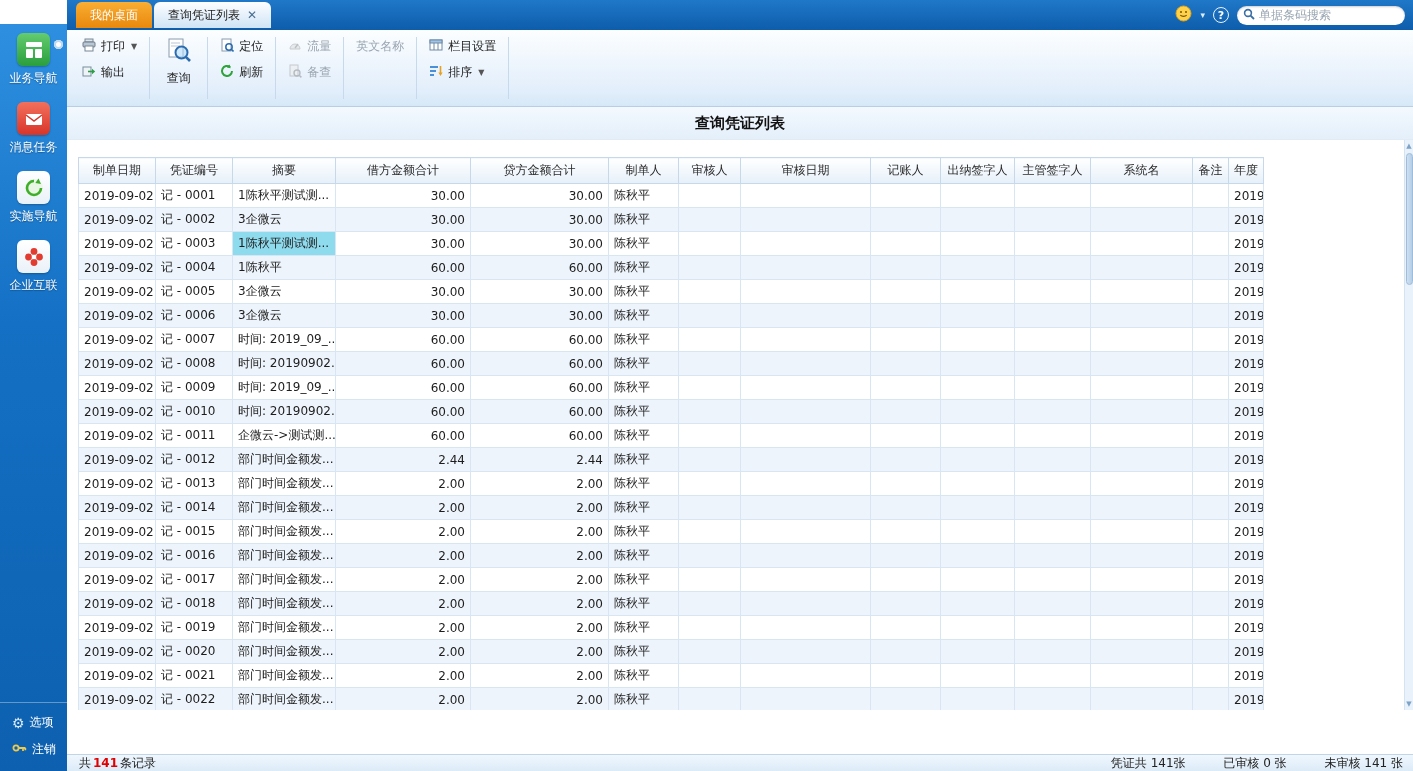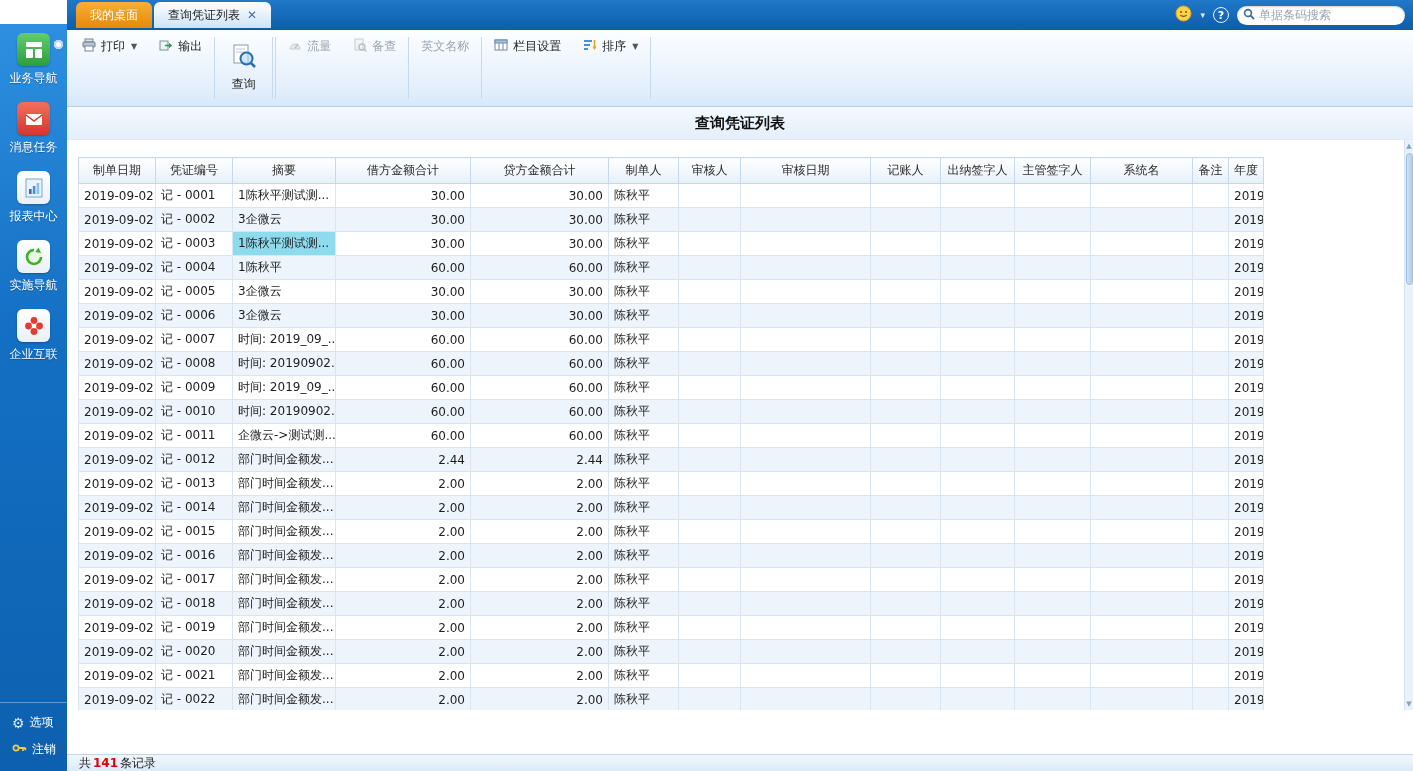--- a/index.html
+++ b/index.html
@@ -41,21 +41,21 @@
   .help-circ { width:16px; height:16px; border-radius:50%; border:1px solid #eaf3fb; color:#fff;
     display:flex; align-items:center; justify-content:center; font-size:11px; font-weight:bold; }
   .searchbox { display:flex; align-items:center; background:#fff; border-radius:10px; height:19px;
     width:168px; padding:0 8px 0 6px; gap:4px; box-shadow:inset 0 1px 2px rgba(0,0,0,.2); }
   .searchbox input { border:none; outline:none; flex:1; font-size:12px; color:#444; background:transparent; }
   .searchbox input::placeholder { color:#9aa6b2; }
 
   
   .toolbar { height:77px; flex:0 0 77px; background:linear-gradient(#fcfeff,#e2eefb 80%,#d6e8f7);
     border-bottom:1px solid #b7cee5; display:flex; align-items:stretch; padding:3px 4px; }
-  .tb-group { display:flex; flex-direction:row; padding:1px 5px; gap:10px; }
+  .tb-group { display:flex; flex-direction:column; padding:1px 5px; gap:2px; }
   .tb-sep { width:1px; background:#c7d9ec; margin:4px 1px; }
   .tb-btn { display:flex; align-items:center; gap:5px; height:24px; padding:0 6px; border-radius:3px;
     white-space:nowrap; cursor:pointer; color:#222; }
   .tb-btn.disabled { color:#9aa5b1; cursor:default; }
   .tb-btn.disabled svg { opacity:.45; filter:grayscale(1); }
   .tb-big { flex-direction:column; justify-content:center; gap:3px; height:auto; padding:3px 9px; }
   .tb-caret { font-size:8px; color:#555; margin-left:1px; }
 
   
   .titleband { height:33px; flex:0 0 33px; background:linear-gradient(#f3f9fe,#e4effa);
@@ -113,31 +113,20 @@
     <div class="side-item">
       <span class="tile red">
         <svg width="22" height="22" viewBox="0 0 22 22">
             <rect x="3" y="6" width="16" height="11" rx="1" fill="#fff"></rect>
             <path d="M3 7l8 6 8-6" fill="none" stroke="#d8352a" stroke-width="1.5"></path>
           </svg>
       </span>
       <span class="lbl">消息任务</span>
     </div>
 
-    <div class="side-item">
-      <span class="tile white">
-        <svg width="22" height="22" viewBox="0 0 22 22">
-            <rect x="3" y="2" width="16" height="18" fill="#eaf2fa" stroke="#7ba6cc"></rect>
-            <rect x="6" y="12" width="2.6" height="5" fill="#2d6fbe"></rect>
-            <rect x="9.8" y="9" width="2.6" height="8" fill="#4a90d9"></rect>
-            <rect x="13.6" y="6" width="2.6" height="11" fill="#8cc0ec"></rect>
-          </svg>
-      </span>
-      <span class="lbl">报表中心</span>
-    </div>
 
     <div class="side-item">
       <span class="tile white">
         <svg width="22" height="22" viewBox="0 0 22 22">
             <circle cx="11" cy="11" r="9" fill="#e9f6e4"></circle>
             <path d="M11 4a7 7 0 1 0 7 7" fill="none" stroke="#3fae2a" stroke-width="2.6"></path>
             <path d="M15.5 1.5l2.5 5.5-5.6-1z" fill="#3fae2a"></path>
           </svg>
       </span>
       <span class="lbl">实施导航</span>
@@ -238,20 +227,37 @@
                 <rect x="4" y="2" width="14" height="18" fill="#fff" stroke="#8a9cae"></rect>
                 <line x1="6" y1="6" x2="15" y2="6" stroke="#b9c6d4"></line>
                 <line x1="6" y1="9" x2="15" y2="9" stroke="#b9c6d4"></line>
                 <circle cx="16.5" cy="15.5" r="6" fill="rgba(170,215,250,.55)" stroke="#2b6cb0" stroke-width="2"></circle>
                 <line x1="20.8" y1="19.8" x2="25" y2="24" stroke="#2b6cb0" stroke-width="2.6"></line>
               </svg></span>
           <span>查询</span>
         </div>
       </div>
       <div class="tb-sep"></div>
+      <div class="tb-group">
+        <div class="tb-btn">
+          <span><svg width="14" height="14" viewBox="0 0 14 14">
+                <rect x="2" y="1" width="9" height="12" fill="#fff" stroke="#8a9cae"></rect>
+                <circle cx="9" cy="9" r="3.2" fill="none" stroke="#2b6cb0" stroke-width="1.5"></circle>
+                <line x1="11.3" y1="11.3" x2="13.5" y2="13.5" stroke="#2b6cb0" stroke-width="1.6"></line>
+              </svg></span>
+          <span>定位</span>
+        </div>
+        <div class="tb-btn">
+          <span><svg width="14" height="14" viewBox="0 0 14 14">
+                <path d="M12 7a5 5 0 1 1-1.8-3.9" fill="none" stroke="#2fa33b" stroke-width="2"></path>
+                <path d="M9.5 0.5l1.2 3.8-3.9-.9z" fill="#2fa33b"></path>
+              </svg></span>
+          <span>刷新</span>
+        </div>
+      </div>
       <div class="tb-sep"></div>
       <div class="tb-group">
         <div class="tb-btn disabled">
           <span><svg width="14" height="14" viewBox="0 0 14 14">
                 <path d="M2 11a5 5 0 0 1 10 0z" fill="#cfd8e2" stroke="#8a96a2"></path>
                 <line x1="7" y1="10" x2="10" y2="6" stroke="#6e7b88" stroke-width="1.4"></line>
               </svg></span>
           <span>流量</span>
         </div>
         <div class="tb-btn disabled">
@@ -712,16 +718,21 @@
         <span class="thumb"></span>
         <span class="trackfill"></span>
         <span class="arr">▼</span>
       </div>
     </div>
 
     <div class="statusbar">
       <div class="status-left">
         <span>共</span><span class="red">141</span><span>条记录</span>
       </div>
+      <div class="status-right">
+        <span>凭证共 141张</span>
+        <span>已审核 0 张</span>
+        <span>未审核 141 张</span>
+      </div>
     </div>
 
   </div>
 </div>
 
 </body></html>

